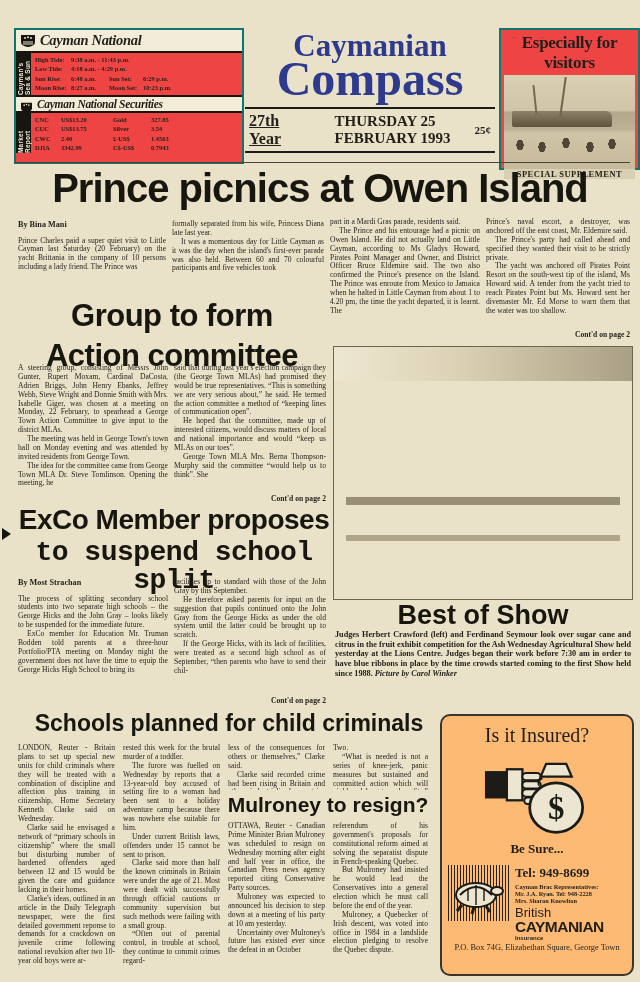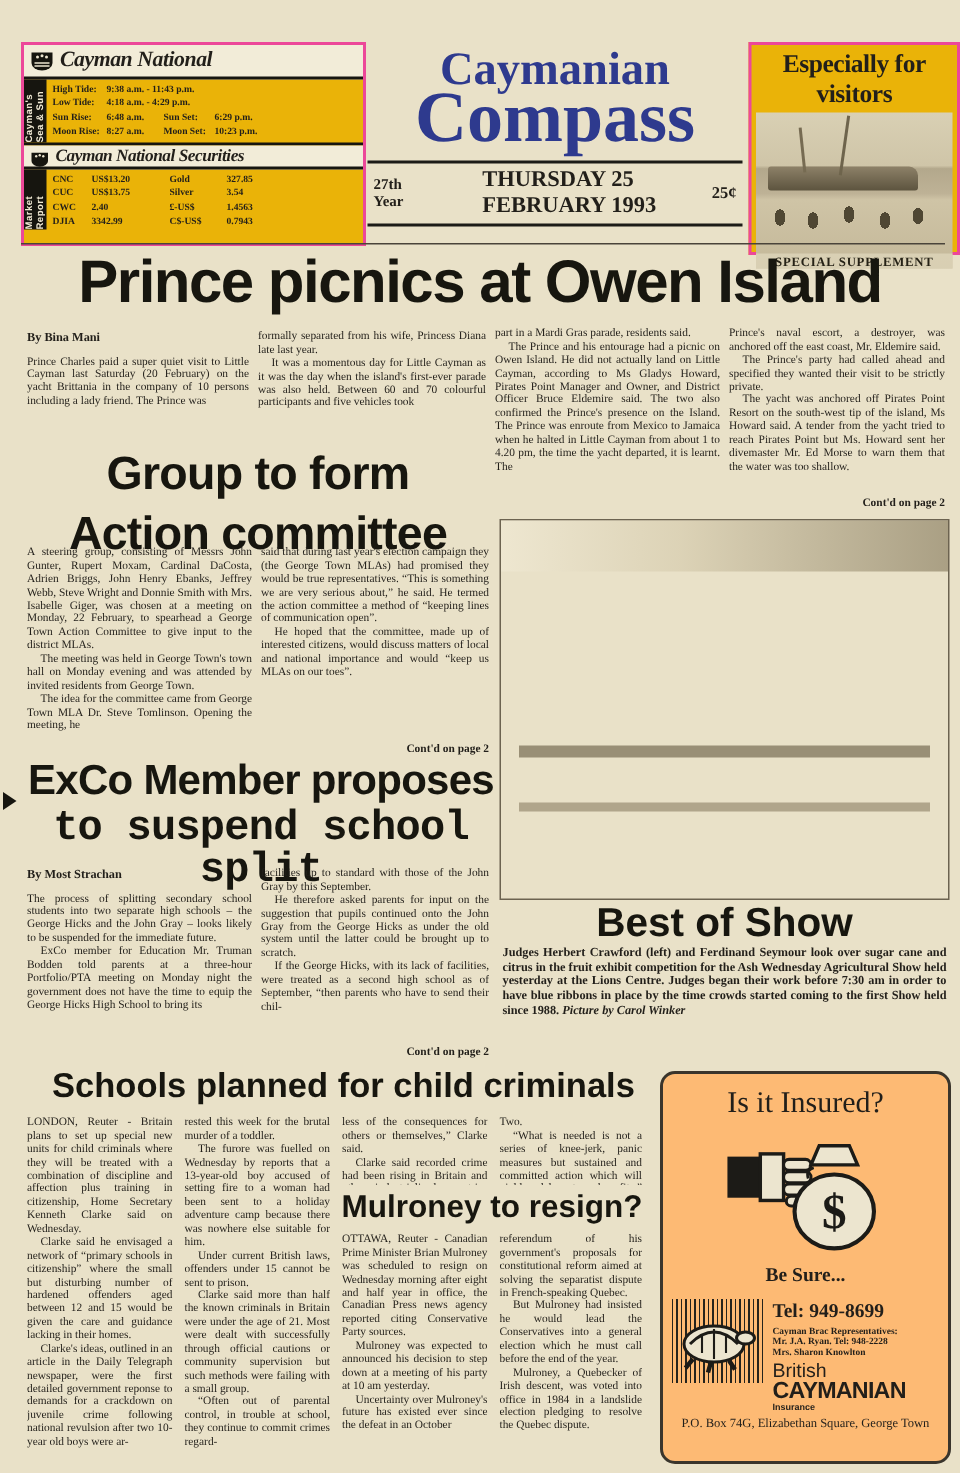--- a/index.html
+++ b/index.html
@@ -1,19 +1,19 @@
 <!DOCTYPE html>
 <html><head>
 <meta charset="utf-8">
 <style>
   html,body{margin:0;padding:0;background:#b9b29b;}
   .paper{position:relative;width:640px;height:982px;background:#e9e1c8;overflow:hidden;
          font-family:"Liberation Serif",serif;color:#221f1a;}
   .abs{position:absolute;}
-  .box{border:2px solid #ec4899;background:#eab308;}
+  .box{border:2px solid #0f766e;background:#ef4444;}
   
   .hl{font-family:"Liberation Sans",sans-serif;font-weight:bold;color:#17160f;text-align:center;line-height:1.02;}
   .hl-xl{font-size:40px;letter-spacing:-1px;}
   .hl-lg{font-size:31px;letter-spacing:-0.5px;}
   .hl-md{font-size:28px;letter-spacing:-0.5px;}
   .hl-sm{font-size:23px;}
   .hl-xs{font-size:21px;}
   
   .col{font-size:7.6px;line-height:1.17;text-align:justify;overflow:hidden;}
   .para{margin:0;}
@@ -122,21 +122,21 @@
             <span>0.7943</span>
           </div>
       </div>
     </div>
   </div>
 
   <div class="abs" style="left:245px;top:32px;width:250px;height:128px;">
     <div class="masthead-name" style="font-size:31px;color:#2e3a8e;">Caymanian</div>
     <div class="masthead-name" style="font-size:48px;color:#2e3a8e;margin-top:-4px;">Compass</div>
     <div class="dateline" style="margin-top:6px;">
-      <span style="font-size:10px;">27th Year</span>
+      <span style="font-size:16px;text-decoration:underline;">27th Year</span>
       <span style="font-size:15px;margin-left:44px;">THURSDAY 25 FEBRUARY 1993</span>
       <span style="font-size:11px;">25¢</span>
     </div>
   </div>
 
   <div class="abs box" style="left:499px;top:28px;width:131px;height:132px;padding:3px;">
     <div style="font-weight:bold;font-size:17px;text-align:center;letter-spacing:-0.3px;">Especially for visitors</div>
     <div style="position:relative;height:104px;margin-top:2px;
         background:
           linear-gradient(180deg,#d9d0b4 0%,#cfc5a8 34%,#b3a88c 36%,#beb296 52%,#cfc4a6 56%,#c4b899 100%);">
@@ -179,20 +179,21 @@
     <div style="margin-top:8px;">Action committee</div>
   </div>
   <div class="abs col" style="left:18px;top:364px;width:150px;height:140px;">
       <p class="para">A steering group, consisting of Messrs John Gunter, Rupert Moxam, Cardinal DaCosta, Adrien Briggs, John Henry Ebanks, Jeffrey Webb, Steve Wright and Donnie Smith with Mrs. Isabelle Giger, was chosen at a meeting on Monday, 22 February, to spearhead a George Town Action Committee to give input to the district MLAs.</p>
       <p class="para">The meeting was held in George Town's town hall on Monday evening and was attended by invited residents from George Town.</p>
       <p class="para">The idea for the committee came from George Town MLA Dr. Steve Tomlinson. Opening the meeting, he</p>
     </div>
   <div class="abs col" style="left:174px;top:364px;width:152px;height:130px;">
       <p class="para">said that during last year's election campaign they (the George Town MLAs) had promised they would be true representatives. “This is something we are very serious about,” he said. He termed the action committee a method of “keeping lines of communication open”.</p>
       <p class="para">He hoped that the committee, made up of interested citizens, would discuss matters of local and national importance and would “keep us MLAs on our toes”.</p>
+      <p class="para">George Town MLA Mrs. Berna Thompson-Murphy said the committee “would help us to think”. She</p>
     </div>
   <div class="abs contd" style="left:174px;top:494px;width:152px;">Cont'd on page 2</div>
 
   <div class="abs photo-frame" style="left:333px;top:346px;width:298px;height:252px;
       background:
         radial-gradient(34px 22px at 60px 215px,#e3d8ba 58%,transparent 60%),
         radial-gradient(30px 20px at 118px 222px,#ddd2b2 58%,transparent 60%),
         radial-gradient(26px 18px at 170px 218px,#e0d5b6 58%,transparent 60%),
         radial-gradient(22px 16px at 215px 224px,#d8cdae 58%,transparent 60%),
         radial-gradient(18px 14px at 256px 218px,#e2d7b8 58%,transparent 60%),

